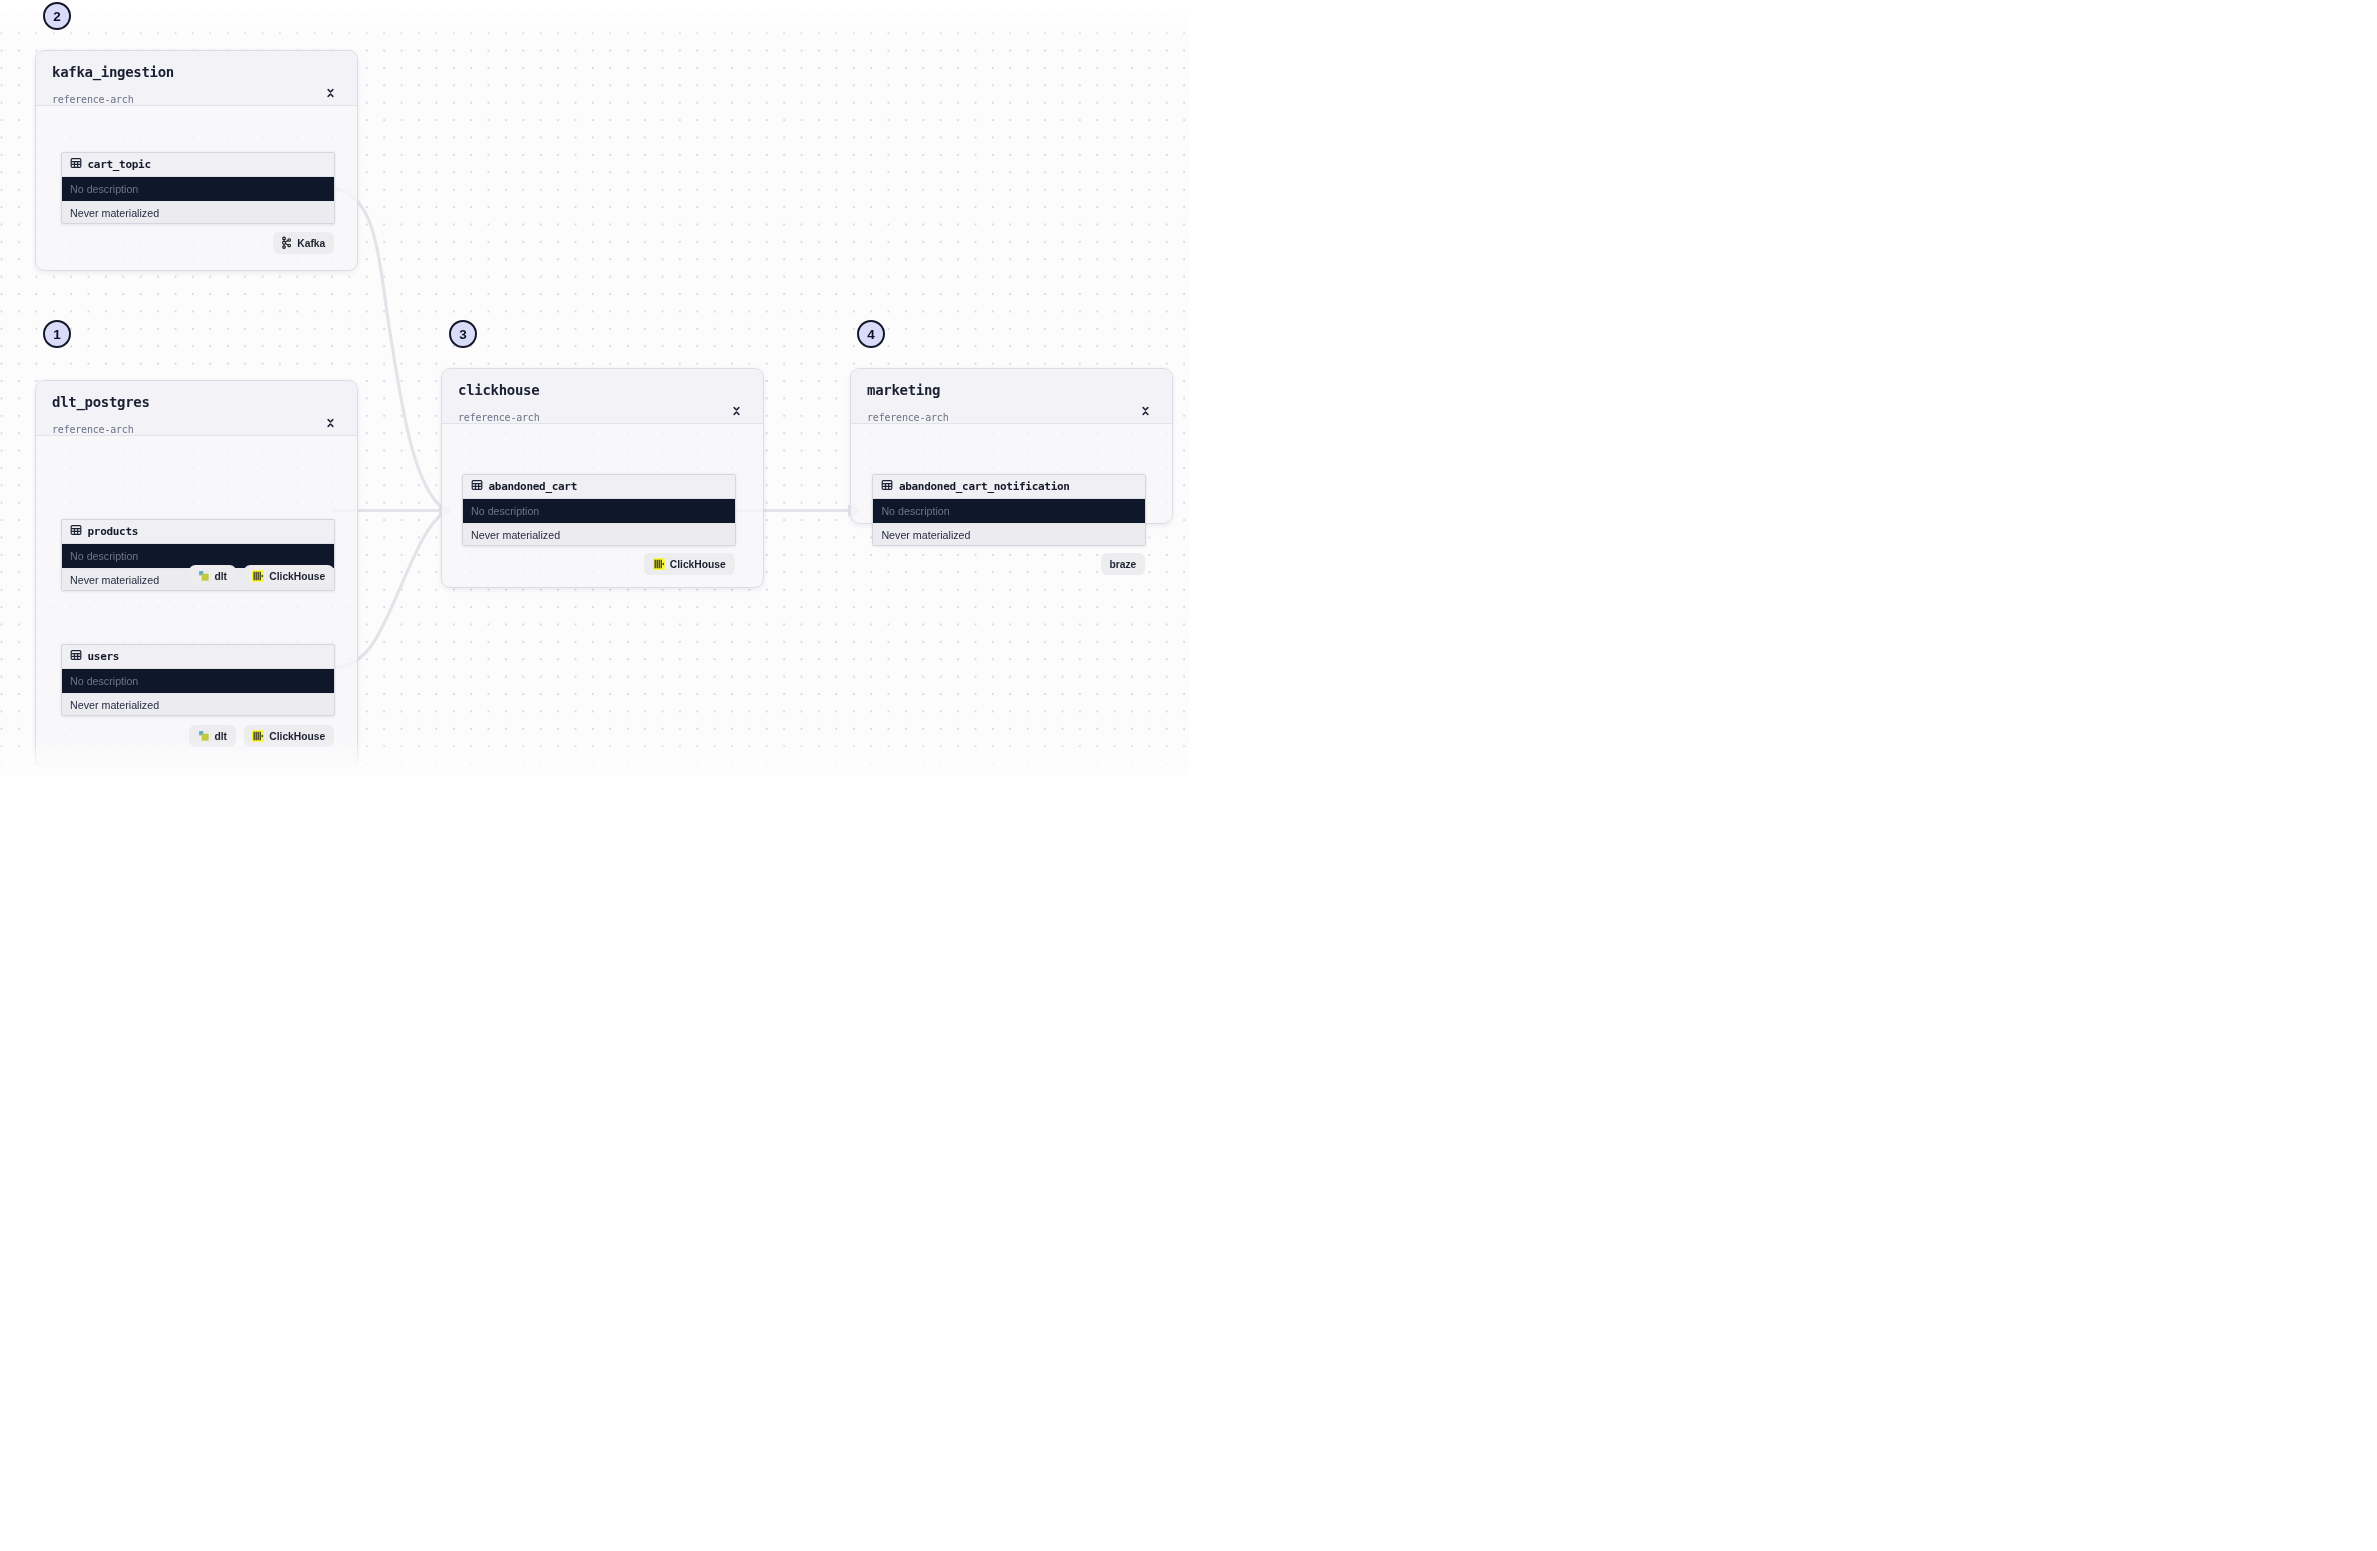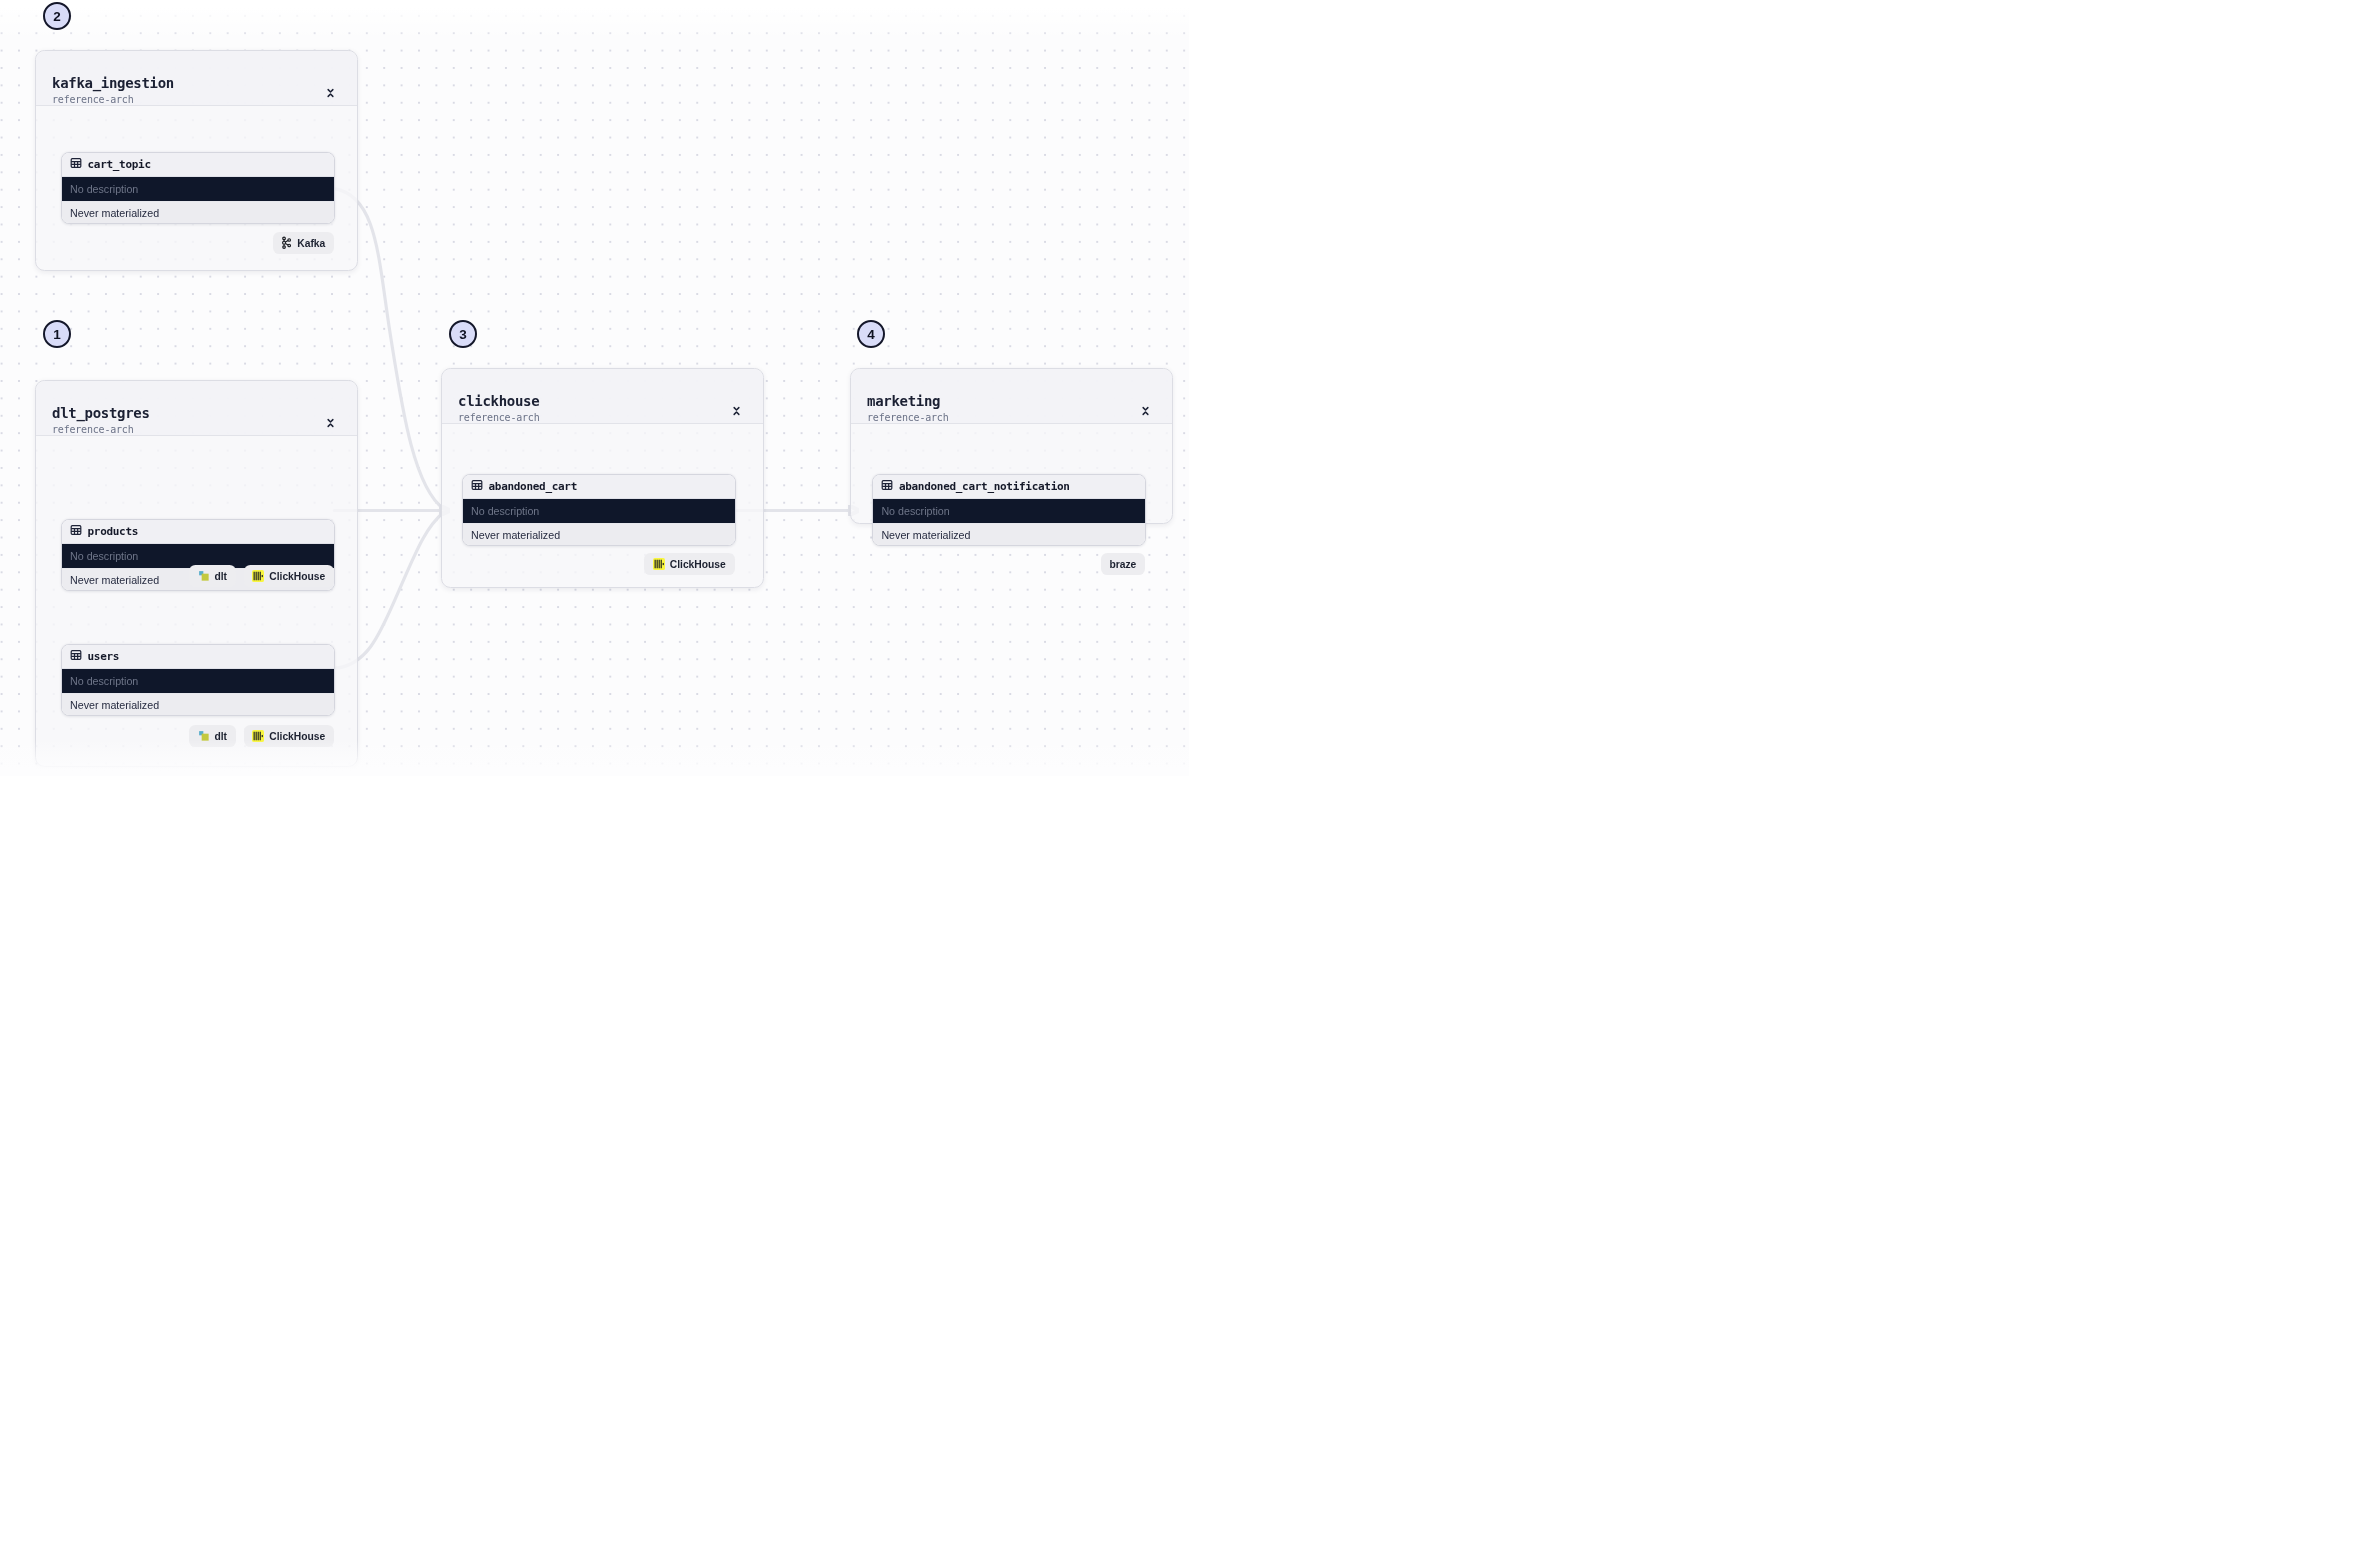--- a/index.html
+++ b/index.html
@@ -52,30 +52,30 @@
     height:55px; display:flex; align-items:flex-end; justify-content:space-between;
     padding:0 16px; background:rgba(242,242,246,0.92);
     border-bottom:0.8px solid #e2e3e9; border-radius:8.7px 8.7px 0 0;
   }
   .group-title {
     font-family:"DejaVu Sans Mono", monospace; font-weight:bold;
     font-size:14px; letter-spacing:-0.3px; color:#1b2033; line-height:1.15;
   }
   .group-subtitle {
     font-family:"DejaVu Sans Mono", monospace; font-size:10px;
-    color:#6b7287; margin-top:3px; letter-spacing:-0.2px;
+    color:#6b7287; margin-top:14px; letter-spacing:-0.2px;
   }
   .collapse-btn {
     width:20.6px; height:20.6px; display:flex; align-items:center; justify-content:center;
     background:none; border:none; cursor:pointer; border-radius:4.8px;
   }
 
   
   .asset {
-    position:absolute; width:274px; border:0.8px solid #d5d6de; border-radius:8px;
+    position:absolute; width:274px; border:0.8px solid #d5d6de; border-radius:2px;
     overflow:hidden; box-shadow:0 0.8px 2.4px rgba(25,28,55,0.09); background:#fff;
   }
   .asset-header {
     height:24px; display:flex; align-items:center; gap:5.5px; padding:0 8px;
     background:#f0f0f4; border-bottom:0.8px solid #e0e1e8;
   }
   .asset-name {
     font-family:"DejaVu Sans Mono", monospace; font-weight:bold;
     font-size:11px; letter-spacing:-0.3px; color:#151929;
     white-space:nowrap;

